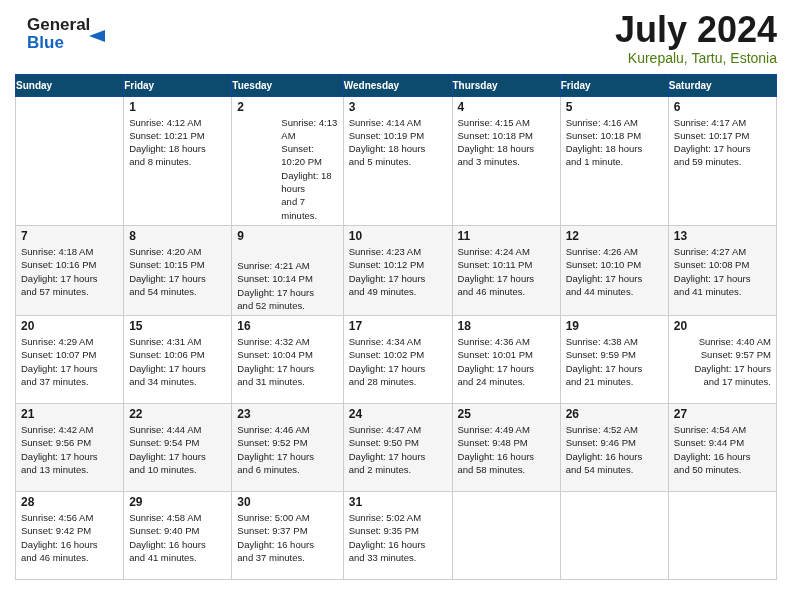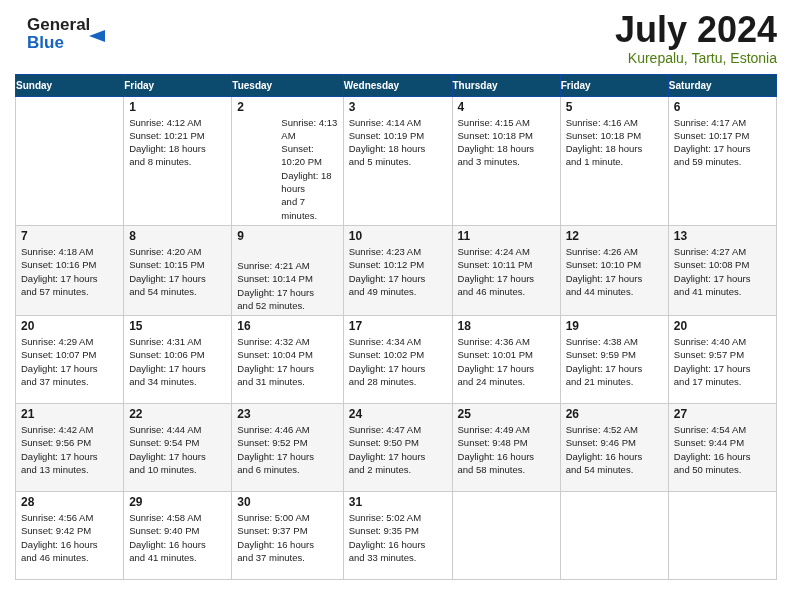--- a/index.html
+++ b/index.html
@@ -247,21 +247,21 @@
           </td>
           <td>
             <div class="day-number">19</div>
             <div class="day-info" style="white-space: pre-line;">Sunrise: 4:38 AM
 Sunset: 9:59 PM
 Daylight: 17 hours
 and 21 minutes.</div>
           </td>
           <td>
             <div class="day-number">20</div>
-            <div class="day-info" style="white-space: pre-line;">Sunrise: 4:40 AM
+            <div class="day-info" style="white-space: pre-line; text-align: right;">Sunrise: 4:40 AM
 Sunset: 9:57 PM
 Daylight: 17 hours
 and 17 minutes.</div>
           </td>
         </tr>
         <tr>
           <td>
             <div class="day-number">21</div>
             <div class="day-info" style="white-space: pre-line;">Sunrise: 4:42 AM
 Sunset: 9:56 PM

